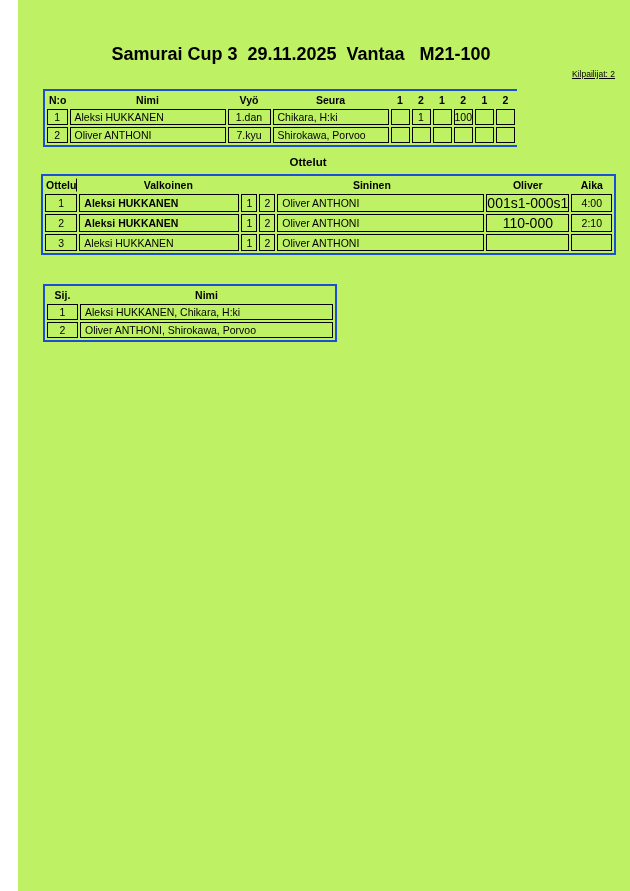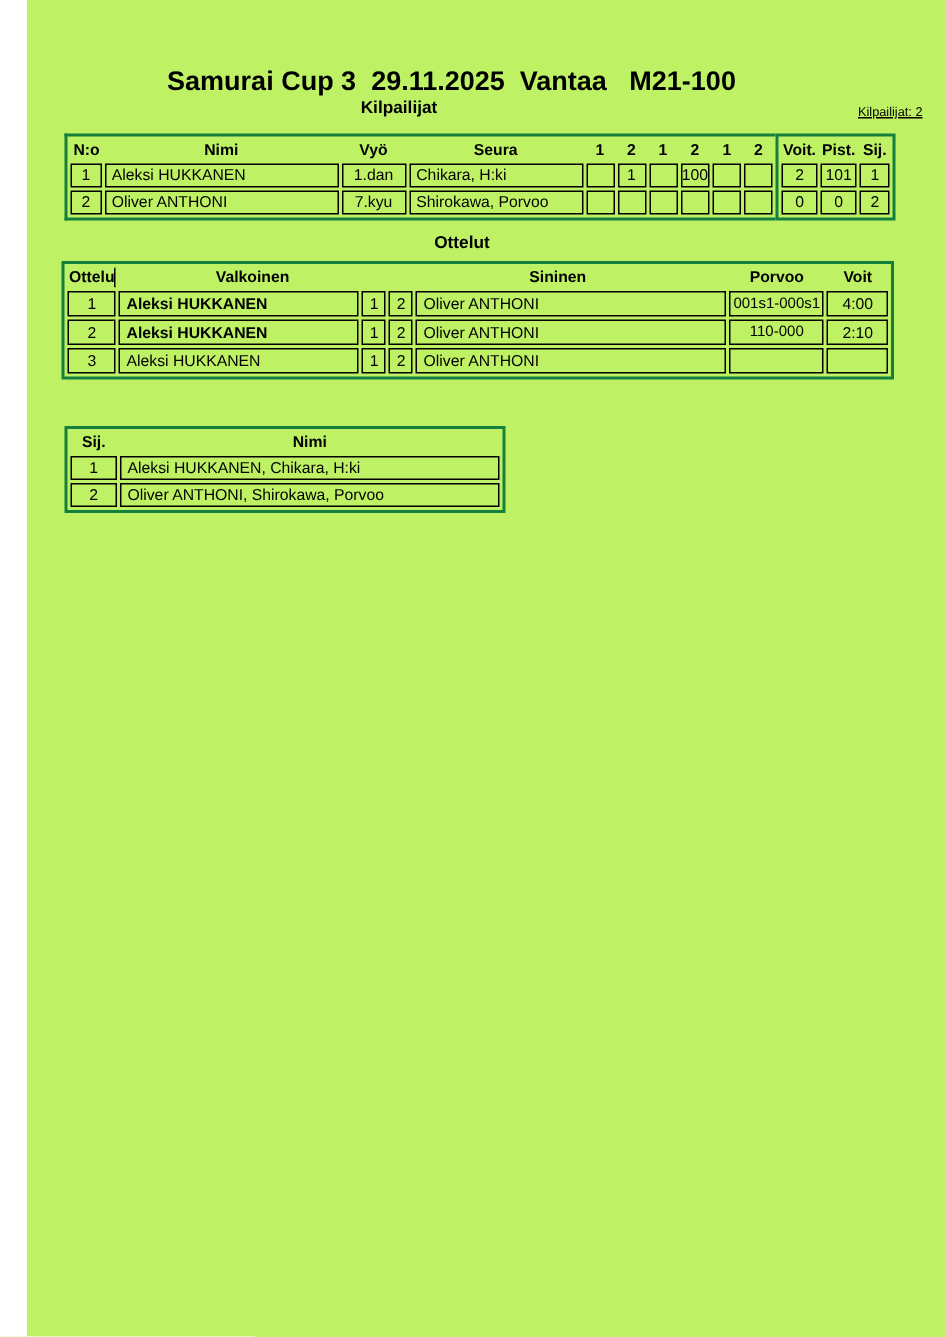--- a/index.html
+++ b/index.html
@@ -38,21 +38,21 @@
     position: absolute;
     top: 69px; left: 471px; width: 126px;
     text-align: right;
     font-size: 8.5px;
     text-decoration: underline;
   }
 
   table {
     border-collapse: separate;
     border-spacing: 2px;
-    border: 2px solid #15803d;
+    border: 2px solid #1d4ed8;
     table-layout: fixed;
   }
   th, td {
     font-size: 10.5px;
     white-space: nowrap;
     vertical-align: middle;
     padding: 0;
     text-align: center;
     font-weight: normal;
   }
@@ -65,34 +65,33 @@
   .t1 th { height: 12px; }
   .t1 td { height: 16px; }
   .t1-left  { border-right-width: 0; }
   .t1-left th.h-no { text-align: left; padding-left: 1px; }
   .t1-right { border-left-width: 2px; }
 
   .t2 { position: absolute; top: 174px; left: 23px; }
   .t2 th { height: 13px; }
   .t2 td { height: 17px; }
   .t2 th.hdr-div { border-right: 1px solid #000; }
-  .t2 td.tulos { font-size: 10px; }
+  .t2 td.tulos { font-size: 14px; }
 
   .t3 { position: absolute; top: 284px; left: 25px; }
   .t3 th { height: 13px; }
   .t3 td { height: 16px; }
 </style>
 </head>
 <body>
 
 <div class="page">
 
   <div class="title">Samurai Cup 3  29.11.2025  Vantaa   M21-100</div>
 
-  <div class="sec-title sec-kilpailijat">Kilpailijat</div>
   <div class="count">Kilpailijat: 2</div>
 
   <div class="t1wrap">
     <table class="t1 t1-left">
       <colgroup>
         <col style="width:20px">
           <col style="width:156px">
           <col style="width:43px">
           <col style="width:116px">
         <col style="width:19px">
@@ -134,65 +133,41 @@
         <td class="al">Shirokawa, Porvoo</td>
         <td></td>
         <td></td>
         <td></td>
         <td></td>
         <td></td>
         <td></td>
       </tr>
     </tbody>
       </table>
-    <table class="t1 t1-right">
-      <colgroup>
-        <col style="width:18px">
-          <col style="width:20px">
-          <col style="width:20px">
-      </colgroup>
-      <tbody>
-          <tr>
-        <th>Voit.</th>
-        <th>Pist.</th>
-        <th>Sij.</th>
-      </tr>
-      <tr>
-        <td>2</td>
-        <td>101</td>
-        <td>1</td>
-      </tr>
-      <tr>
-        <td>0</td>
-        <td>0</td>
-        <td>2</td>
-      </tr>
-    </tbody>
-      </table>
   </div>
 
   <div class="sec-title sec-ottelut">Ottelut</div>
 
   <table class="t2">
     <colgroup>
       <col style="width:28px">
         <col style="width:160px">
         <col style="width:16px">
         <col style="width:16px">
       <col style="width:207px">
         <col style="width:63px">
         <col style="width:41px">
     </colgroup>
     <tbody>
         <tr>
       <th class="hdr-div">Ottelu</th>
       <th colspan="2">Valkoinen</th>
       <th colspan="2">Sininen</th>
-      <th>Porvoo</th>
-      <th>Voit</th>
+      <th>Oliver</th>
+      <th>Aika</th>
     </tr>
     <tr>
       <td>1</td>
       <td class="al bold">Aleksi HUKKANEN</td>
       <td>1</td>
       <td>2</td>
       <td class="al">Oliver ANTHONI</td>
       <td class="tulos">001s1-000s1</td>
       <td>4:00</td>
     </tr>

